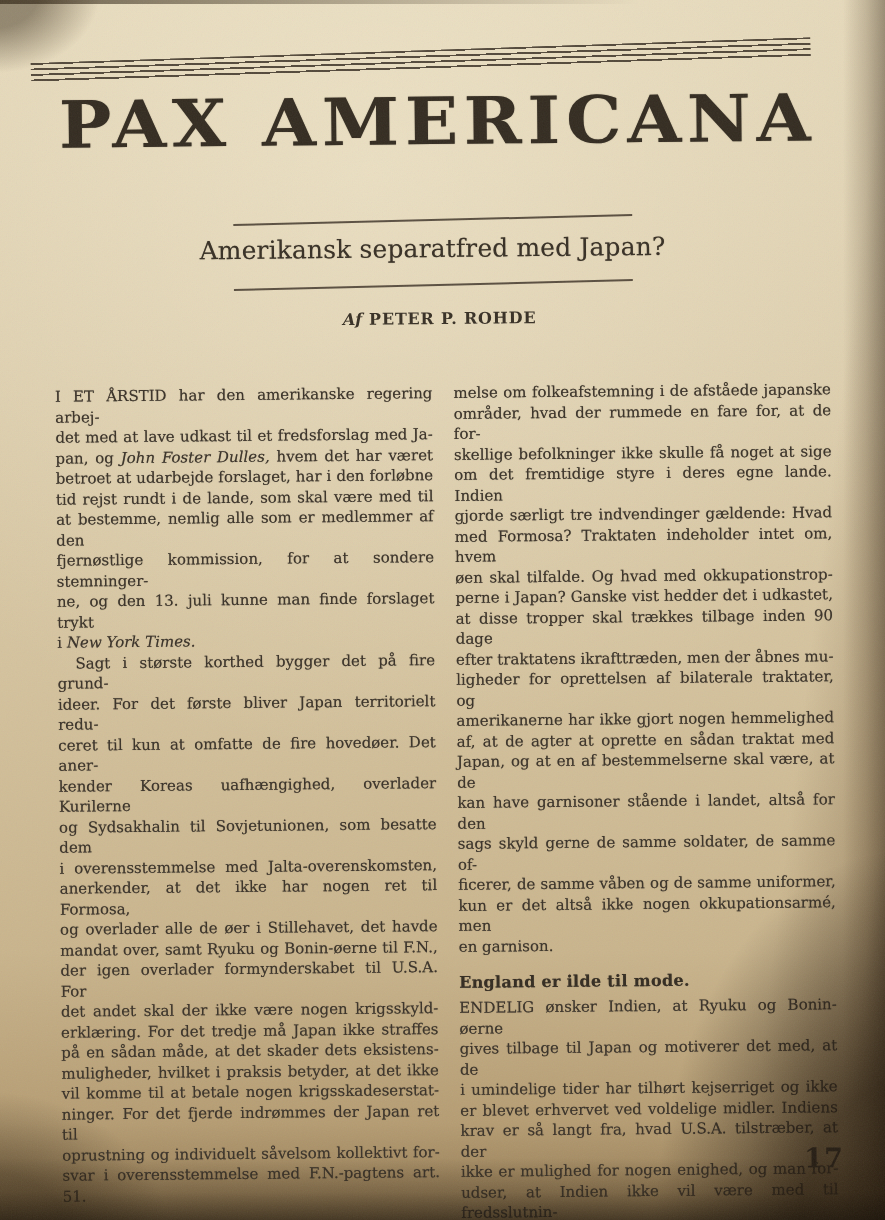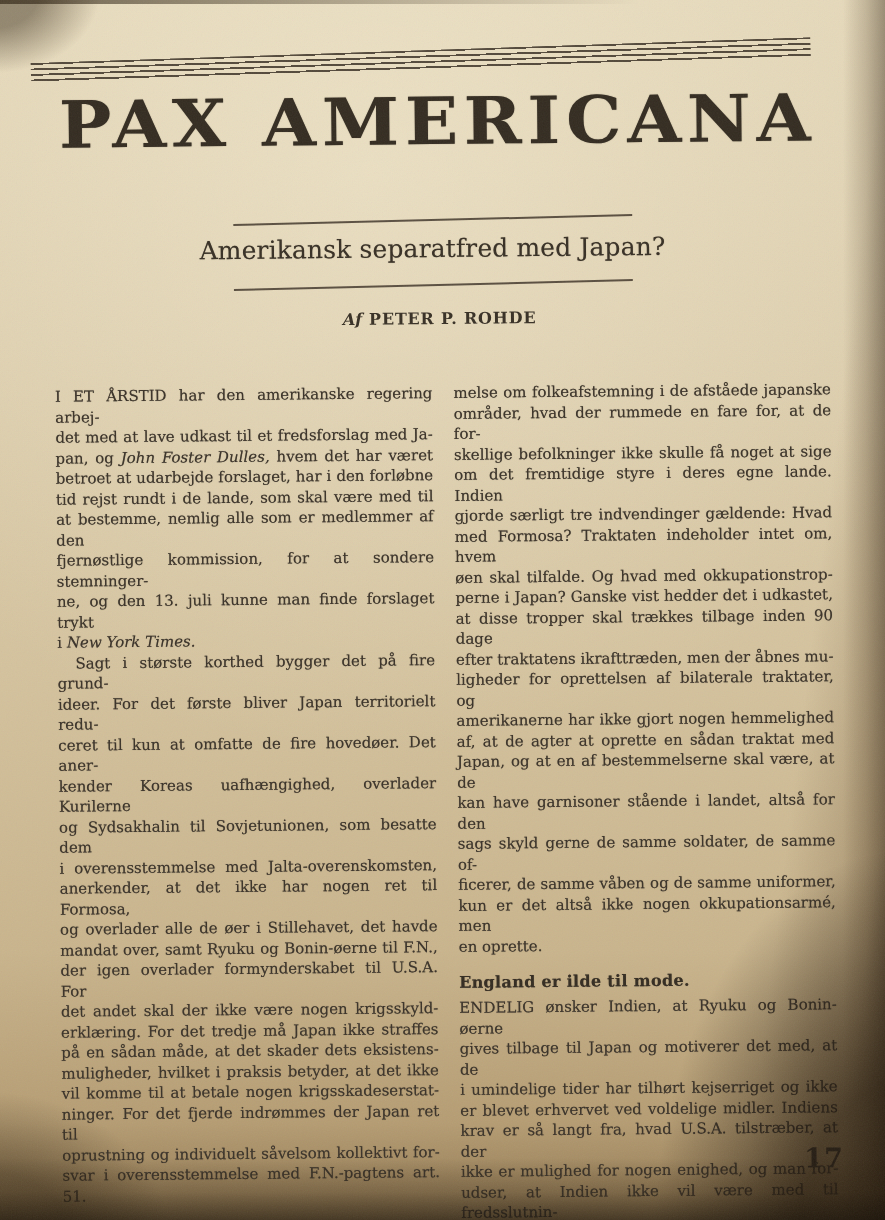--- a/index.html
+++ b/index.html
@@ -113,21 +113,21 @@
             <div class="line"><span>at disse tropper skal trækkes tilbage inden 90 dage</span></div>
             <div class="line"><span>efter traktatens ikrafttræden, men der åbnes mu-</span></div>
             <div class="line"><span>ligheder for oprettelsen af bilaterale traktater, og</span></div>
             <div class="line"><span>amerikanerne har ikke gjort nogen hemmelighed</span></div>
             <div class="line"><span>af, at de agter at oprette en sådan traktat med</span></div>
             <div class="line"><span>Japan, og at en af bestemmelserne skal være, at de</span></div>
             <div class="line"><span>kan have garnisoner stående i landet, altså for den</span></div>
             <div class="line"><span>sags skyld gerne de samme soldater, de samme of-</span></div>
             <div class="line"><span>ficerer, de samme våben og de samme uniformer,</span></div>
             <div class="line"><span>kun er det altså ikke nogen okkupationsarmé, men</span></div>
-            <div class="line last"><span>en oprette.</span></div>
+            <div class="line last"><span>en garnison.</span></div>
           </div>
           <div class="sect-head">England er ilde til mode.</div>
           <div class="para">
             <div class="line"><span>ENDELIG ønsker Indien, at Ryuku og Bonin-øerne</span></div>
             <div class="line"><span>gives tilbage til Japan og motiverer det med, at de</span></div>
             <div class="line"><span>i umindelige tider har tilhørt kejserriget og ikke</span></div>
             <div class="line"><span>er blevet erhvervet ved voldelige midler. Indiens</span></div>
             <div class="line"><span>krav er så langt fra, hvad U.S.A. tilstræber, at der</span></div>
             <div class="line"><span>ikke er mulighed for nogen enighed, og man for-</span></div>
             <div class="line"><span>udser, at Indien ikke vil være med til fredsslutnin-</span></div>

